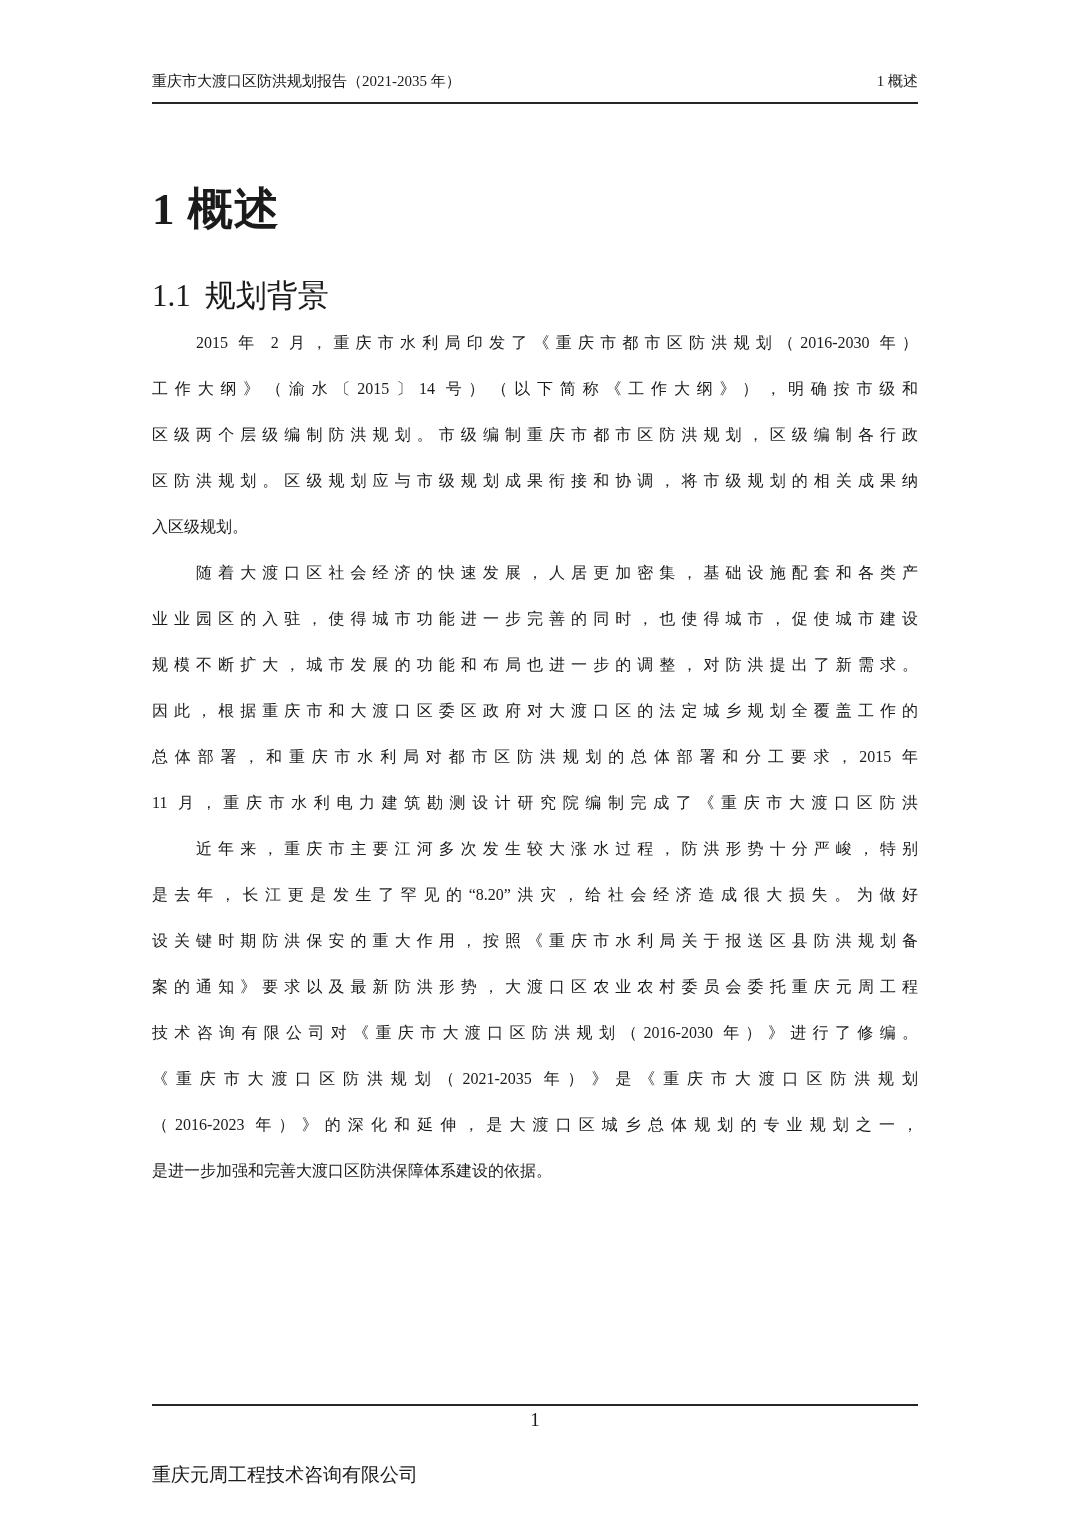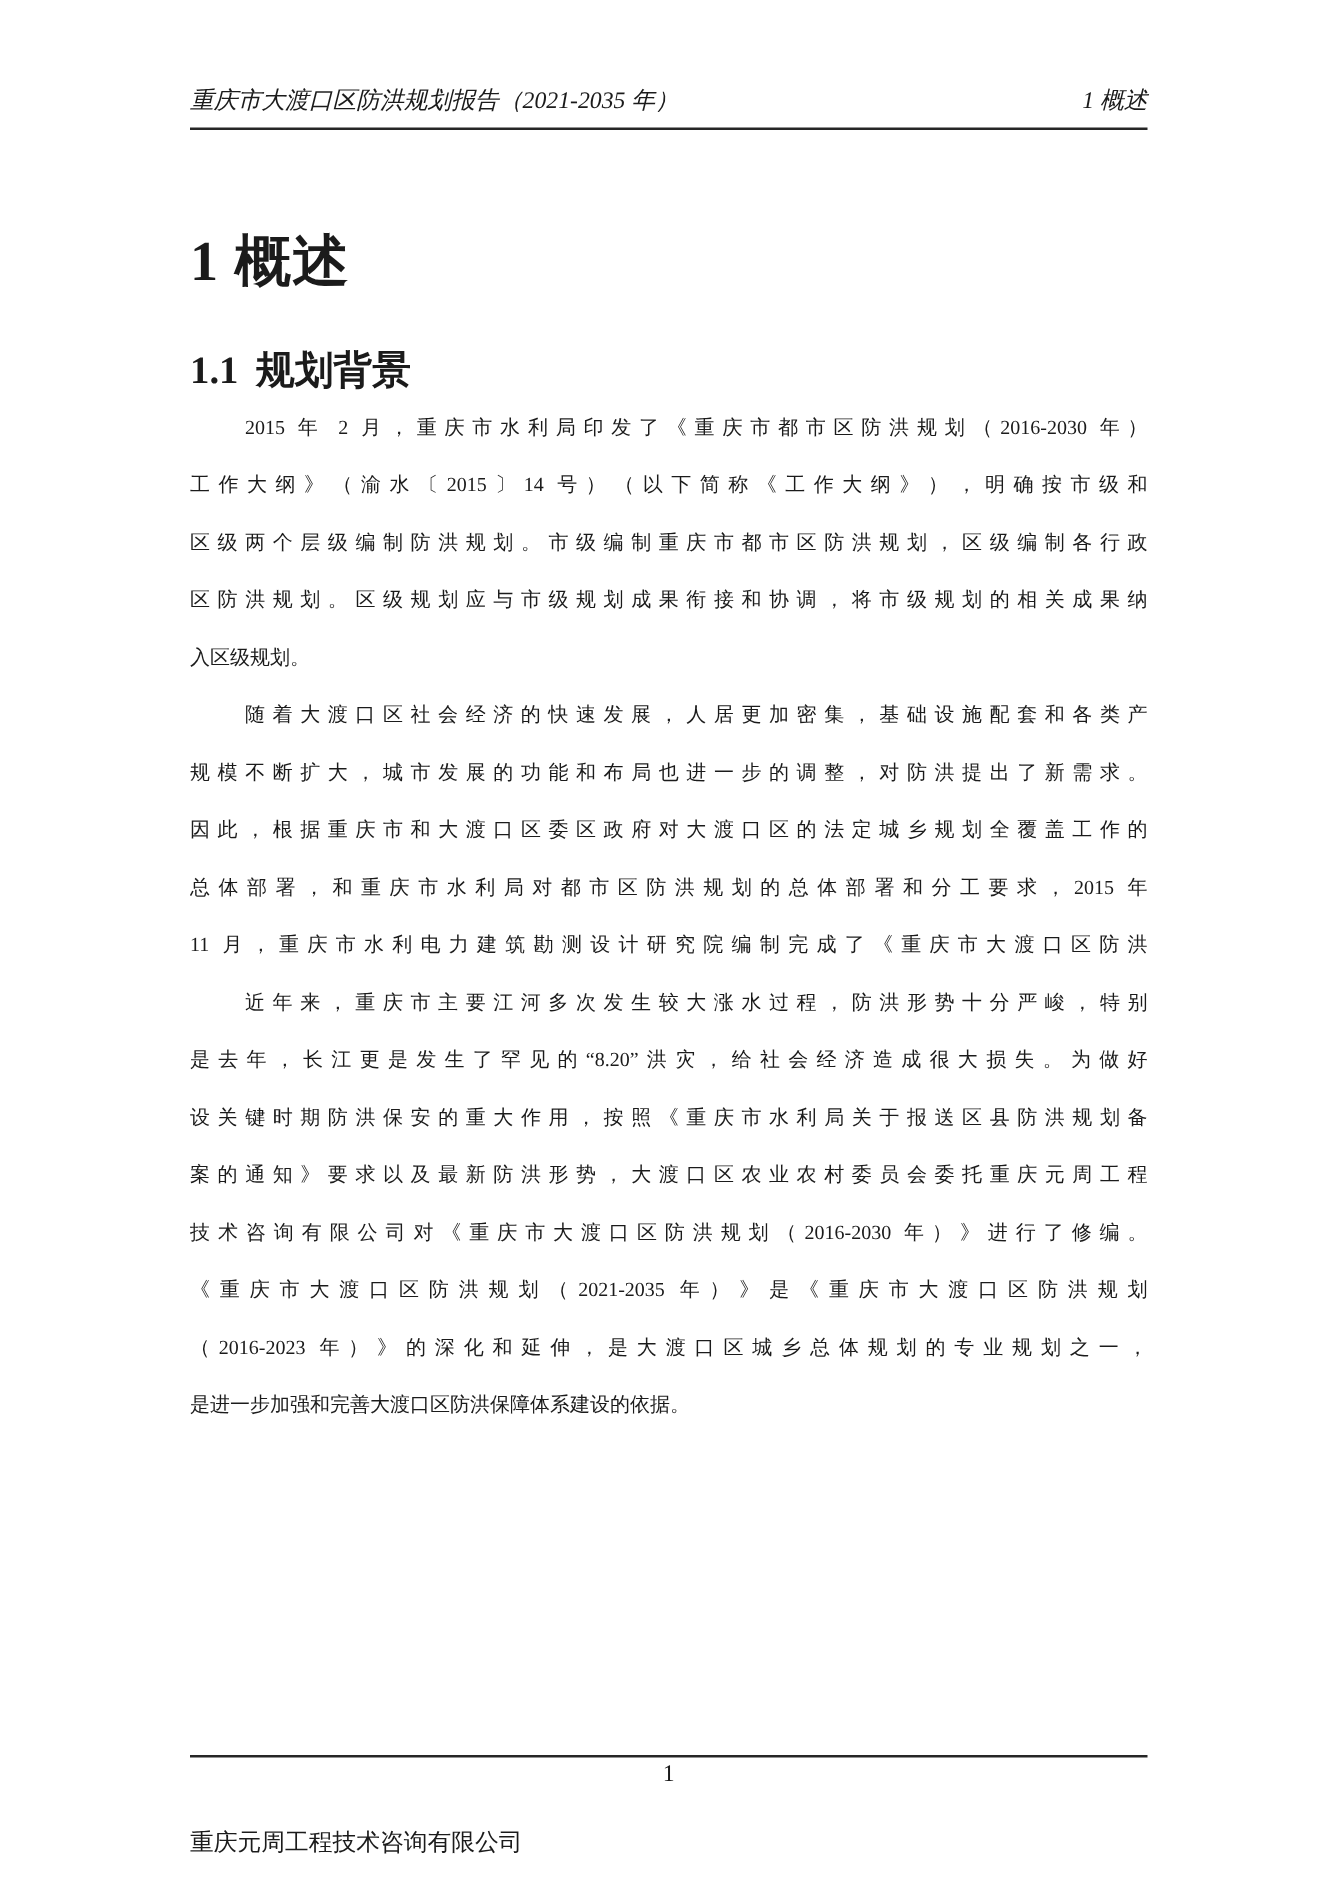--- a/index.html
+++ b/index.html
@@ -16,24 +16,23 @@
     overflow: hidden;
   }
   .page-header {
     position: absolute;
     top: 68px;
     left: 152px;
     width: 766px;
     display: flex;
     justify-content: space-between;
     align-items: flex-start;
-    font-size: 19px;
+    font-size: 15px;
     line-height: 26px;
     white-space: nowrap;
-    font-style: italic;
   }
   .header-rule {
     position: absolute;
     top: 102px;
     left: 152px;
     width: 766px;
     height: 2px;
     background: #262626;
   }
   .chapter-title {
@@ -43,21 +42,21 @@
     font-size: 45px;
     font-weight: bold;
     letter-spacing: 1px;
     line-height: 58px;
   }
   .section-heading {
     position: absolute;
     top: 249px;
     left: 152px;
     font-size: 31px;
-    font-weight: bold;
+    font-weight: normal;
     line-height: 42px;
   }
   .section-heading .heading-num {
     margin-right: 14px;
   }
   .body-text {
     position: absolute;
     top: 320px;
     left: 152px;
     width: 766px;
@@ -117,20 +116,21 @@
 
 <h2 class="section-heading"><span class="heading-num">1.1</span><span>规划背景</span></h2>
 
 <div class="body-text">
     <div class="line first">2015 年 2 月，重庆市水利局印发了《重庆市都市区防洪规划（2016-2030 年）</div>
     <div class="line">工作大纲》（渝水〔2015〕14 号）（以下简称《工作大纲》），明确按市级和</div>
     <div class="line">区级两个层级编制防洪规划。市级编制重庆市都市区防洪规划，区级编制各行政</div>
     <div class="line">区防洪规划。区级规划应与市级规划成果衔接和协调，将市级规划的相关成果纳</div>
     <div class="line last">入区级规划。</div>
     <div class="line first">随着大渡口区社会经济的快速发展，人居更加密集，基础设施配套和各类产</div>
+    <div class="line">业业园区的入驻，使得城市功能进一步完善的同时，也使得城市，促使城市建设</div>
     <div class="line">规模不断扩大，城市发展的功能和布局也进一步的调整，对防洪提出了新需求。</div>
     <div class="line">因此，根据重庆市和大渡口区委区政府对大渡口区的法定城乡规划全覆盖工作的</div>
     <div class="line">总体部署，和重庆市水利局对都市区防洪规划的总体部署和分工要求，2015 年</div>
     <div class="line">11 月，重庆市水利电力建筑勘测设计研究院编制完成了《重庆市大渡口区防洪</div>
     <div class="line first">近年来，重庆市主要江河多次发生较大涨水过程，防洪形势十分严峻，特别</div>
     <div class="line">是去年，长江更是发生了罕见的“8.20”洪灾，给社会经济造成很大损失。为做好</div>
     <div class="line">设关键时期防洪保安的重大作用，按照《重庆市水利局关于报送区县防洪规划备</div>
     <div class="line">案的通知》要求以及最新防洪形势，大渡口区农业农村委员会委托重庆元周工程</div>
     <div class="line">技术咨询有限公司对《重庆市大渡口区防洪规划（2016-2030 年）》进行了修编。</div>
     <div class="line">《重庆市大渡口区防洪规划（2021-2035 年）》是《重庆市大渡口区防洪规划</div>

